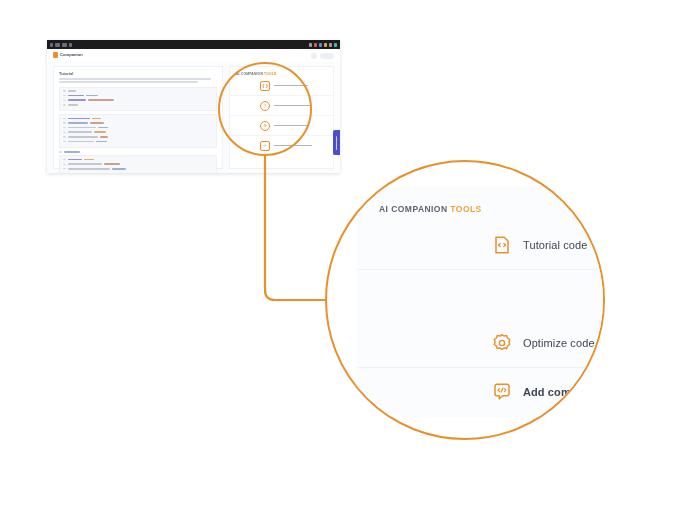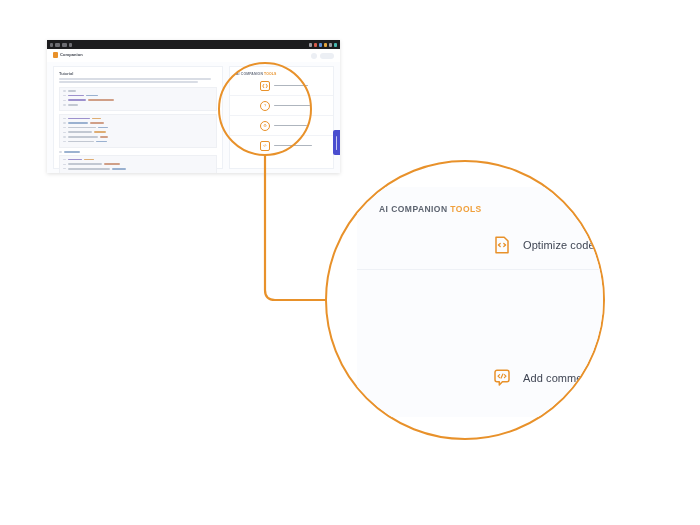--- a/index.html
+++ b/index.html
@@ -131,21 +131,21 @@
   }
   .zoom-head .o{color:#f0a03c;}
   .zoom-row{
     position:absolute;left:0;width:255px;height:49px;
     border-bottom:1px solid #eef1f6;
     display:flex;align-items:center;
   }
   .zoom-row.r0{top:33px;}
   .zoom-row.r1{top:82px;}
   .zoom-row.r2{top:131px;}
-  .zoom-row.r3{top:166px;border-bottom:none;}
+  .zoom-row.r3{top:180px;border-bottom:none;font-weight:bold;}
   .zoom-ico{
     position:absolute;left:134px;width:22px;height:22px;
     display:flex;align-items:center;justify-content:center;
   }
   .zoom-lbl{
     position:absolute;left:166px;font-size:11px;color:#3f4553;
     letter-spacing:.1px;white-space:nowrap;
   }
   svg{display:block;}
 </style>
@@ -322,24 +322,33 @@
         </div>
 
         <div class="zoom-row r0">
           <span class="zoom-ico">
             <svg width="22" height="22" viewBox="0 0 22 22">
               <path d="M5 3.2 h8.2 L17 7 v11.8 H5 Z" fill="none" stroke="#e8912a" stroke-width="1.5" stroke-linejoin="round" rx="2"></path>
               <path d="M9.2 9.4 L7.4 11 L9.2 12.6" fill="none" stroke="#e8912a" stroke-width="1.3" stroke-linecap="round" stroke-linejoin="round"></path>
               <path d="M12.8 9.4 L14.6 11 L12.8 12.6" fill="none" stroke="#e8912a" stroke-width="1.3" stroke-linecap="round" stroke-linejoin="round"></path>
             </svg>
           </span>
+          <span class="zoom-lbl">Tutorial code</span>
+        </div>
+
+
+        <div class="zoom-row r2">
+          <span class="zoom-ico">
+            <svg width="22" height="22" viewBox="0 0 22 22">
+              <path d="M11 2.6 l2.2 1.5 2.5 -0.5 0.9 2.4 2.1 1.5 -0.8 2.5 0.8 2.5 -2.1 1.5 -0.9 2.4 -2.5 -0.5 -2.2 1.5 -2.2 -1.5 -2.5 0.5 -0.9 -2.4 -2.1 -1.5 0.8 -2.5 -0.8 -2.5 2.1 -1.5 0.9 -2.4 2.5 0.5 Z" fill="none" stroke="#e8912a" stroke-width="1.5" stroke-linejoin="round"></path>
+              <circle cx="11" cy="11" r="2.6" fill="none" stroke="#e8912a" stroke-width="1.4"></circle>
+            </svg>
+          </span>
           <span class="zoom-lbl">Optimize code</span>
         </div>
-
-
 
         <div class="zoom-row r3">
           <span class="zoom-ico">
             <svg width="22" height="22" viewBox="0 0 22 22">
               <path d="M4 5.2 a2 2 0 0 1 2 -2 h10 a2 2 0 0 1 2 2 v7.6 a2 2 0 0 1 -2 2 h-4.6 l-3.1 3.2 v-3.2 h-2.3 a2 2 0 0 1 -2 -2 Z" fill="none" stroke="#e8912a" stroke-width="1.5" stroke-linejoin="round"></path>
               <path d="M8.6 7.6 L7 9.1 L8.6 10.6" fill="none" stroke="#e8912a" stroke-width="1.2" stroke-linecap="round" stroke-linejoin="round"></path>
               <path d="M13.4 7.6 L15 9.1 L13.4 10.6" fill="none" stroke="#e8912a" stroke-width="1.2" stroke-linecap="round" stroke-linejoin="round"></path>
               <path d="M11.9 7.1 L10.1 11.1" fill="none" stroke="#e8912a" stroke-width="1.2" stroke-linecap="round"></path>
             </svg>
           </span>

